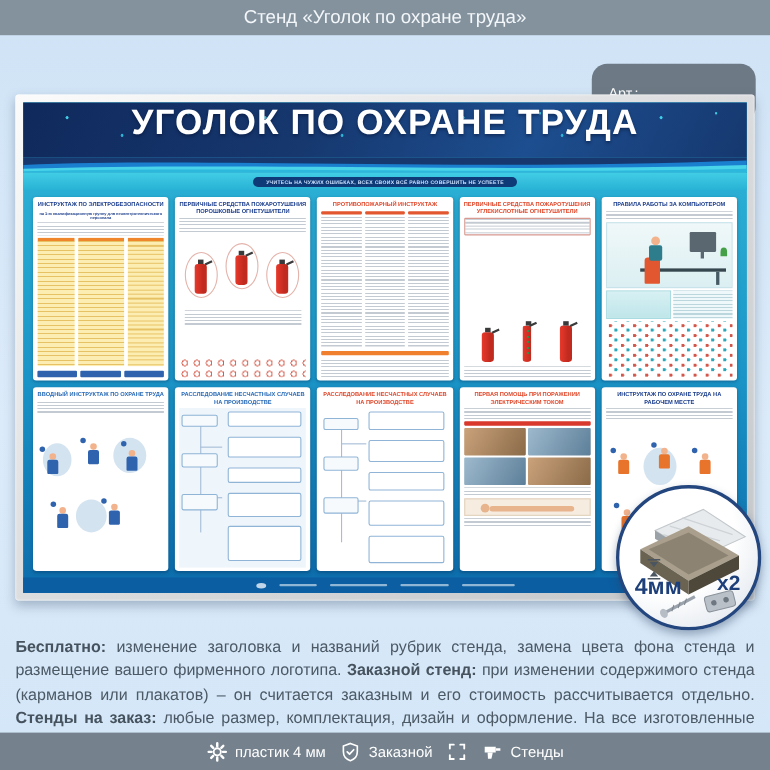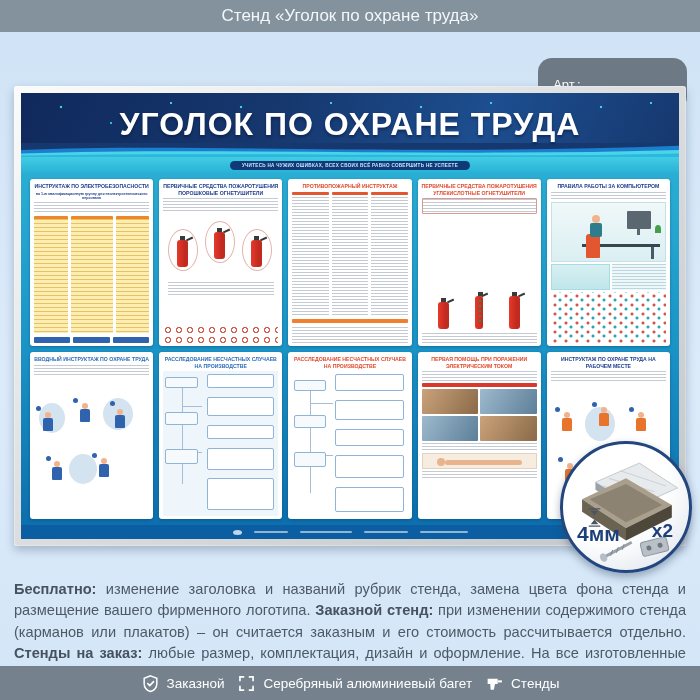--- a/index.html
+++ b/index.html
@@ -15,21 +15,21 @@
   
   .art-badge{position:absolute;top:58px;right:13px;background:#6d7a85;color:#fff;
     border-radius:14px;padding:5px 15px;font-size:13px;display:flex;gap:5px;align-items:center;}
   .art-badge b{font-weight:bold;margin-top:28px;}
   
   .stand{position:absolute;left:14px;top:86px;width:672px;height:460px;border-radius:3px;
     background:linear-gradient(145deg,#fbfbfb 0%,#dddfe1 45%,#c3c6c8 100%);
     padding:7px;box-shadow:0 4px 10px rgba(80,100,125,.4), inset 0 0 2px #fff;}
   .stand-inner{width:100%;height:100%;display:flex;flex-direction:column;overflow:hidden;
     background:linear-gradient(180deg,#31bada 0%,#1b95c7 55%,#0c6cab 100%);}
-  .s-head{height:50px;position:relative;display:flex;align-items:flex-end;justify-content:center;
+  .s-head{height:50px;position:relative;display:flex;align-items:flex-start;justify-content:center;
     background:
       radial-gradient(circle at 40px 14px,#3fd0e8 1.2px,transparent 1.6px),
       radial-gradient(circle at 90px 30px,#2fb6d8 1.1px,transparent 1.5px),
       radial-gradient(circle at 150px 10px,#3fd0e8 1px,transparent 1.4px),
       linear-gradient(115deg,#10295c 0%,#16386f 40%,#1d4e8f 70%,#16386f 100%);
     background-size:180px 44px,200px 44px,160px 44px,100% 100%;}
   .s-title{color:#fff;font-weight:bold;font-size:32px;letter-spacing:1px;white-space:nowrap;
     text-shadow:0 2px 3px rgba(0,10,40,.45);}
   .s-waves{height:14px;display:block;width:100%;background:#16386f;}
   .s-tag{height:16px;background:linear-gradient(180deg,#42cde6,#28b1d4);
@@ -386,30 +386,36 @@
   <span class="in-qt">x2</span>
 </div>
 
 <p class="desc">
   <b>Бесплатно:</b><span> изменение заголовка и названий рубрик стенда, замена цвета фона стенда и размещение вашего фирменного логотипа. </span><b>Заказной стенд:</b><span> при изменении содержимого стенда (карманов или плакатов) – он считается заказным и его стоимость рассчитывается отдельно. </span><b>Стенды на заказ:</b><span> любые размер, комплектация, дизайн и оформление. На все изготовленные стенды даем 2 года гарантии. Выгодно, эстетично и надежно!</span>
 </p>
 
 <div class="features">
   <div class="feat">
     <svg width="19" height="19" viewBox="0 0 18 18">
+      <circle cx="9" cy="9" r="3.1" fill="none" stroke="#fff" stroke-width="1.6"></circle>
+      <path d="M9 1.6v2.5 M9 13.9v2.5 M1.6 9h2.5 M13.9 9h2.5 M3.8 3.8l1.7 1.7 M12.5 12.5l1.7 1.7 M14.2 3.8l-1.7 1.7 M5.5 12.5l-1.7 1.7" stroke="#fff" stroke-width="2.1" stroke-linecap="round" fill="none"></path>
+    </svg>
+    <span>пластик 4 мм</span>
+  </div>
+  <div class="feat">
+    <svg width="19" height="19" viewBox="0 0 18 18">
       <path d="M9 1.8 L15 4 V9 C15 13 12.2 15.6 9 16.6 C5.8 15.6 3 13 3 9 V4 Z" fill="none" stroke="#fff" stroke-width="1.4"></path>
       <path d="M6.3 9 l2 2 l3.6 -3.8" fill="none" stroke="#fff" stroke-width="1.5" stroke-linecap="round" stroke-linejoin="round"></path>
     </svg>
     <span>Заказной</span>
   </div>
   <div class="feat">
     <svg width="19" height="19" viewBox="0 0 18 18">
       <path d="M2.8 6.2 V2.8 H6.2 M11.8 2.8 H15.2 V6.2 M15.2 11.8 V15.2 H11.8 M6.2 15.2 H2.8 V11.8" stroke="#fff" stroke-width="1.6" fill="none" stroke-linecap="round"></path>
     </svg>
-    <span>Серебряный алюминиевый багет</span>
   </div>
   <div class="feat">
     <svg width="19" height="19" viewBox="0 0 18 18">
       <path d="M2.5 4.5 h9.5 v5 H2.5 z" fill="#fff"></path>
       <path d="M12 6 h4 v2 h-4 z" fill="#fff"></path>
       <path d="M5 9.5 h4.5 l-1.2 5.5 h-3 z" fill="#fff"></path>
     </svg>
     <span>Стенды</span>
   </div>
 </div>

